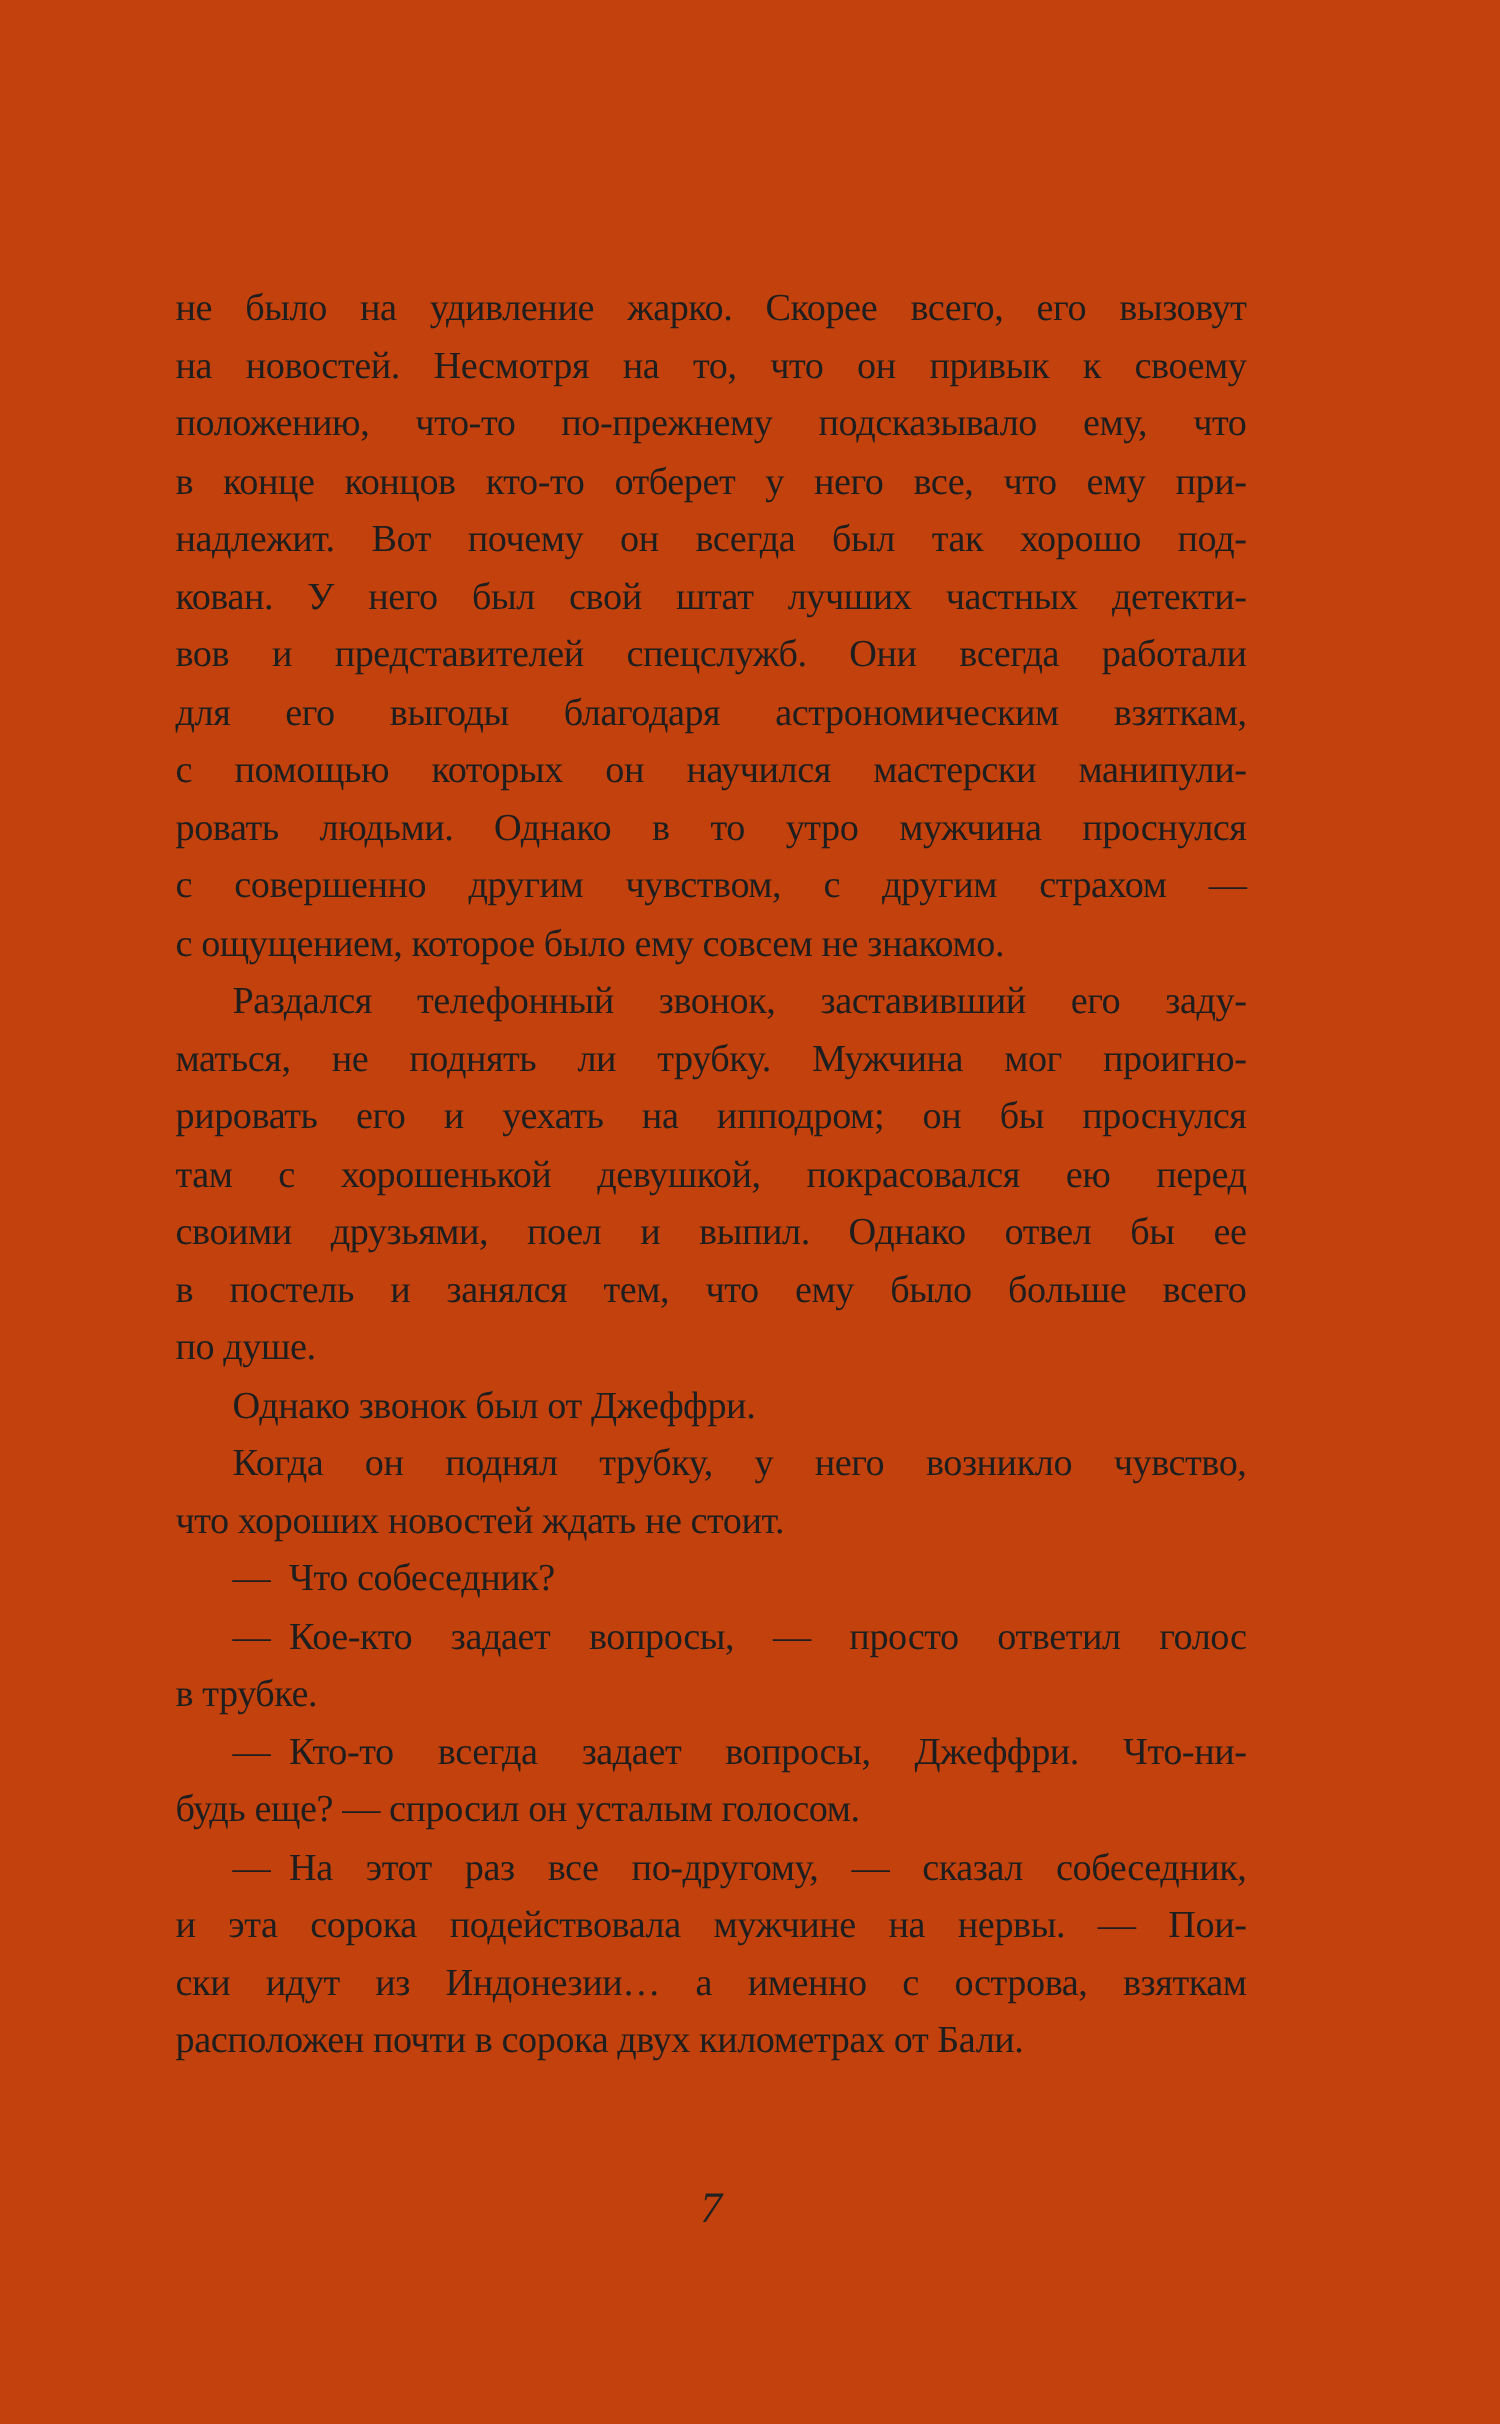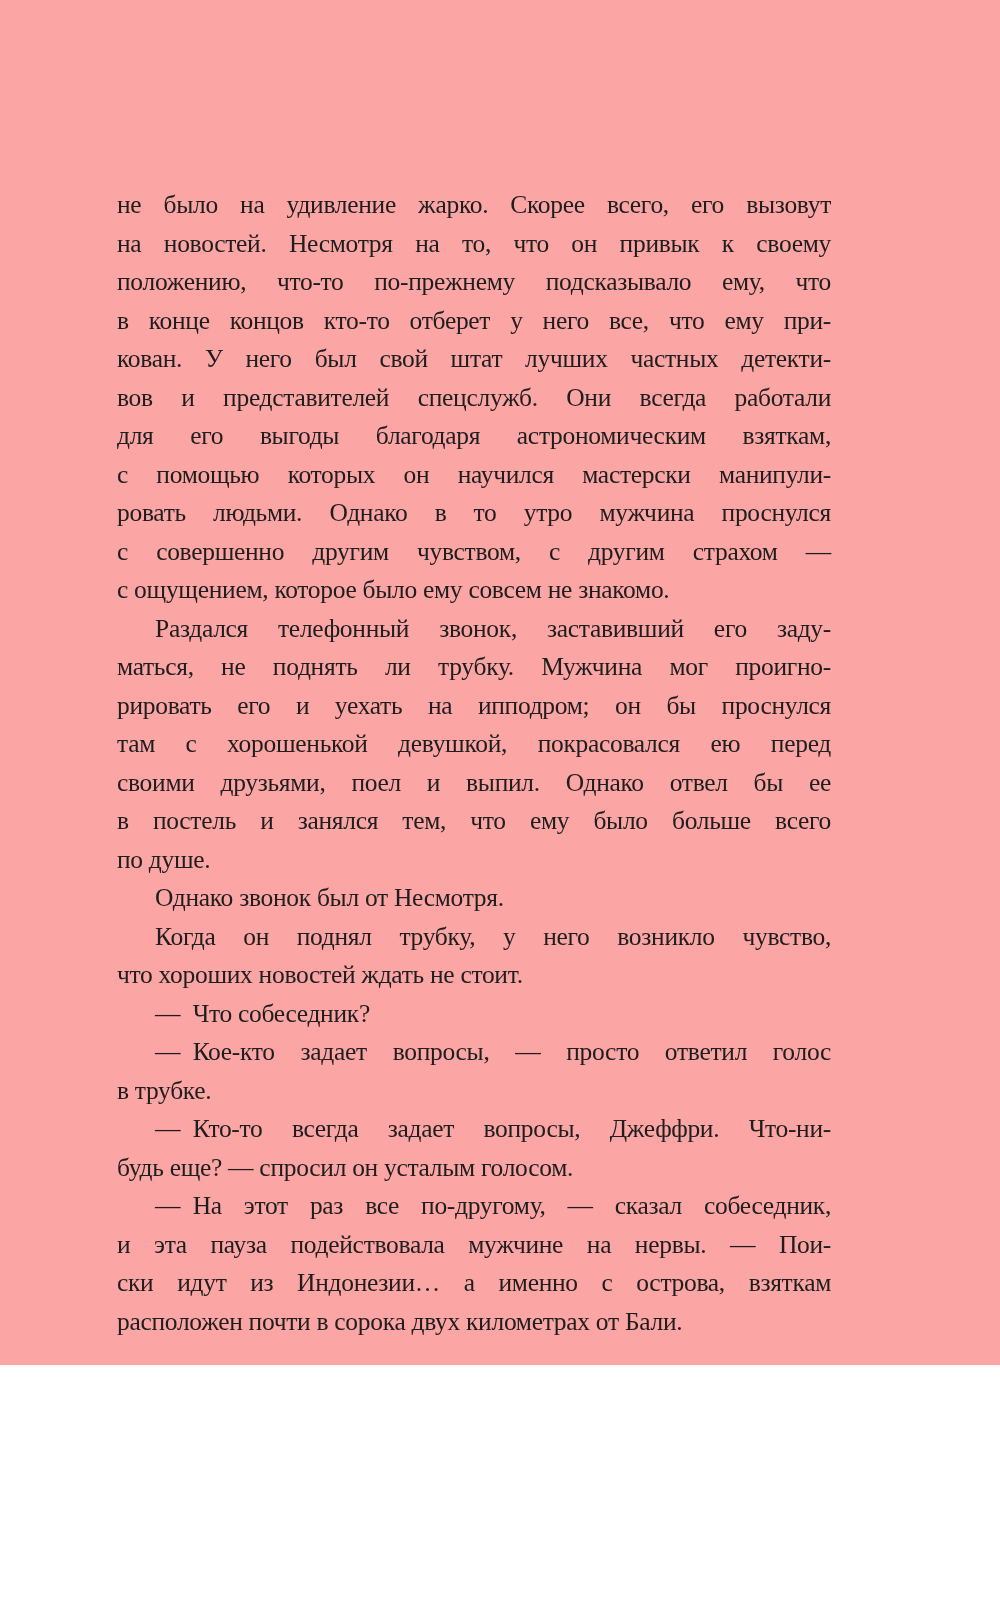--- a/index.html
+++ b/index.html
@@ -3,22 +3,22 @@
 <meta charset="utf-8">
 <style>
   html, body {
     margin: 0;
     padding: 0;
     background: #ffffff;
   }
   .book-page {
     position: relative;
     width: 1000px;
-    height: 1365px;
-    background: #fca5a5;
+    height: 1616px;
+    background: #c2410c;
     overflow: hidden;
     font-family: "Liberation Serif", "DejaVu Serif", serif;
     color: #1e1e1e;
     text-decoration: underline;
   }
   .text-block {
     position: absolute;
     left: 117px;
     top: 186px;
     width: 714px;
@@ -54,41 +54,42 @@
 </style>
 </head>
 <body>
 
 <div class="book-page">
   <div class="text-block">
       <div class="text-line">не было на удивление жарко. Скорее всего, его вызовут</div>
       <div class="text-line">на новостей. Несмотря на то, что он привык к своему</div>
       <div class="text-line">положению, что-то по-прежнему подсказывало ему, что</div>
       <div class="text-line">в конце концов кто-то отберет у него все, что ему при-</div>
+      <div class="text-line">надлежит. Вот почему он всегда был так хорошо под-</div>
       <div class="text-line">кован. У него был свой штат лучших частных детекти-</div>
       <div class="text-line">вов и представителей спецслужб. Они всегда работали</div>
       <div class="text-line">для его выгоды благодаря астрономическим взяткам,</div>
       <div class="text-line">с помощью которых он научился мастерски манипули-</div>
       <div class="text-line">ровать людьми. Однако в то утро мужчина проснулся</div>
       <div class="text-line">с совершенно другим чувством, с другим страхом —</div>
       <div class="text-line para-final">с ощущением, которое было ему совсем не знакомо.</div>
       <div class="text-line para-first-indent">Раздался телефонный звонок, заставивший его заду-</div>
       <div class="text-line">маться, не поднять ли трубку. Мужчина мог проигно-</div>
       <div class="text-line">рировать его и уехать на ипподром; он бы проснулся</div>
       <div class="text-line">там с хорошенькой девушкой, покрасовался ею перед</div>
       <div class="text-line">своими друзьями, поел и выпил. Однако отвел бы ее</div>
       <div class="text-line">в постель и занялся тем, что ему было больше всего</div>
       <div class="text-line para-final">по душе.</div>
-      <div class="text-line para-final para-first-indent">Однако звонок был от Несмотря.</div>
+      <div class="text-line para-final para-first-indent">Однако звонок был от Джеффри.</div>
       <div class="text-line para-first-indent">Когда он поднял трубку, у него возникло чувство,</div>
       <div class="text-line para-final">что хороших новостей ждать не стоит.</div>
       <div class="text-line para-final para-first-indent">— Что собеседник?</div>
       <div class="text-line para-first-indent">— Кое-кто задает вопросы, — просто ответил голос</div>
       <div class="text-line para-final">в трубке.</div>
       <div class="text-line para-first-indent">— Кто-то всегда задает вопросы, Джеффри. Что-ни-</div>
       <div class="text-line para-final">будь еще? — спросил он усталым голосом.</div>
       <div class="text-line para-first-indent">— На этот раз все по-другому, — сказал собеседник,</div>
-      <div class="text-line">и эта пауза подействовала мужчине на нервы. — Пои-</div>
+      <div class="text-line">и эта сорока подействовала мужчине на нервы. — Пои-</div>
       <div class="text-line">ски идут из Индонезии… а именно с острова, взяткам</div>
       <div class="text-line para-final">расположен почти в сорока двух километрах от Бали.</div>
     </div>
   <div class="page-number">7</div>
 </div>
 
 </body></html>

